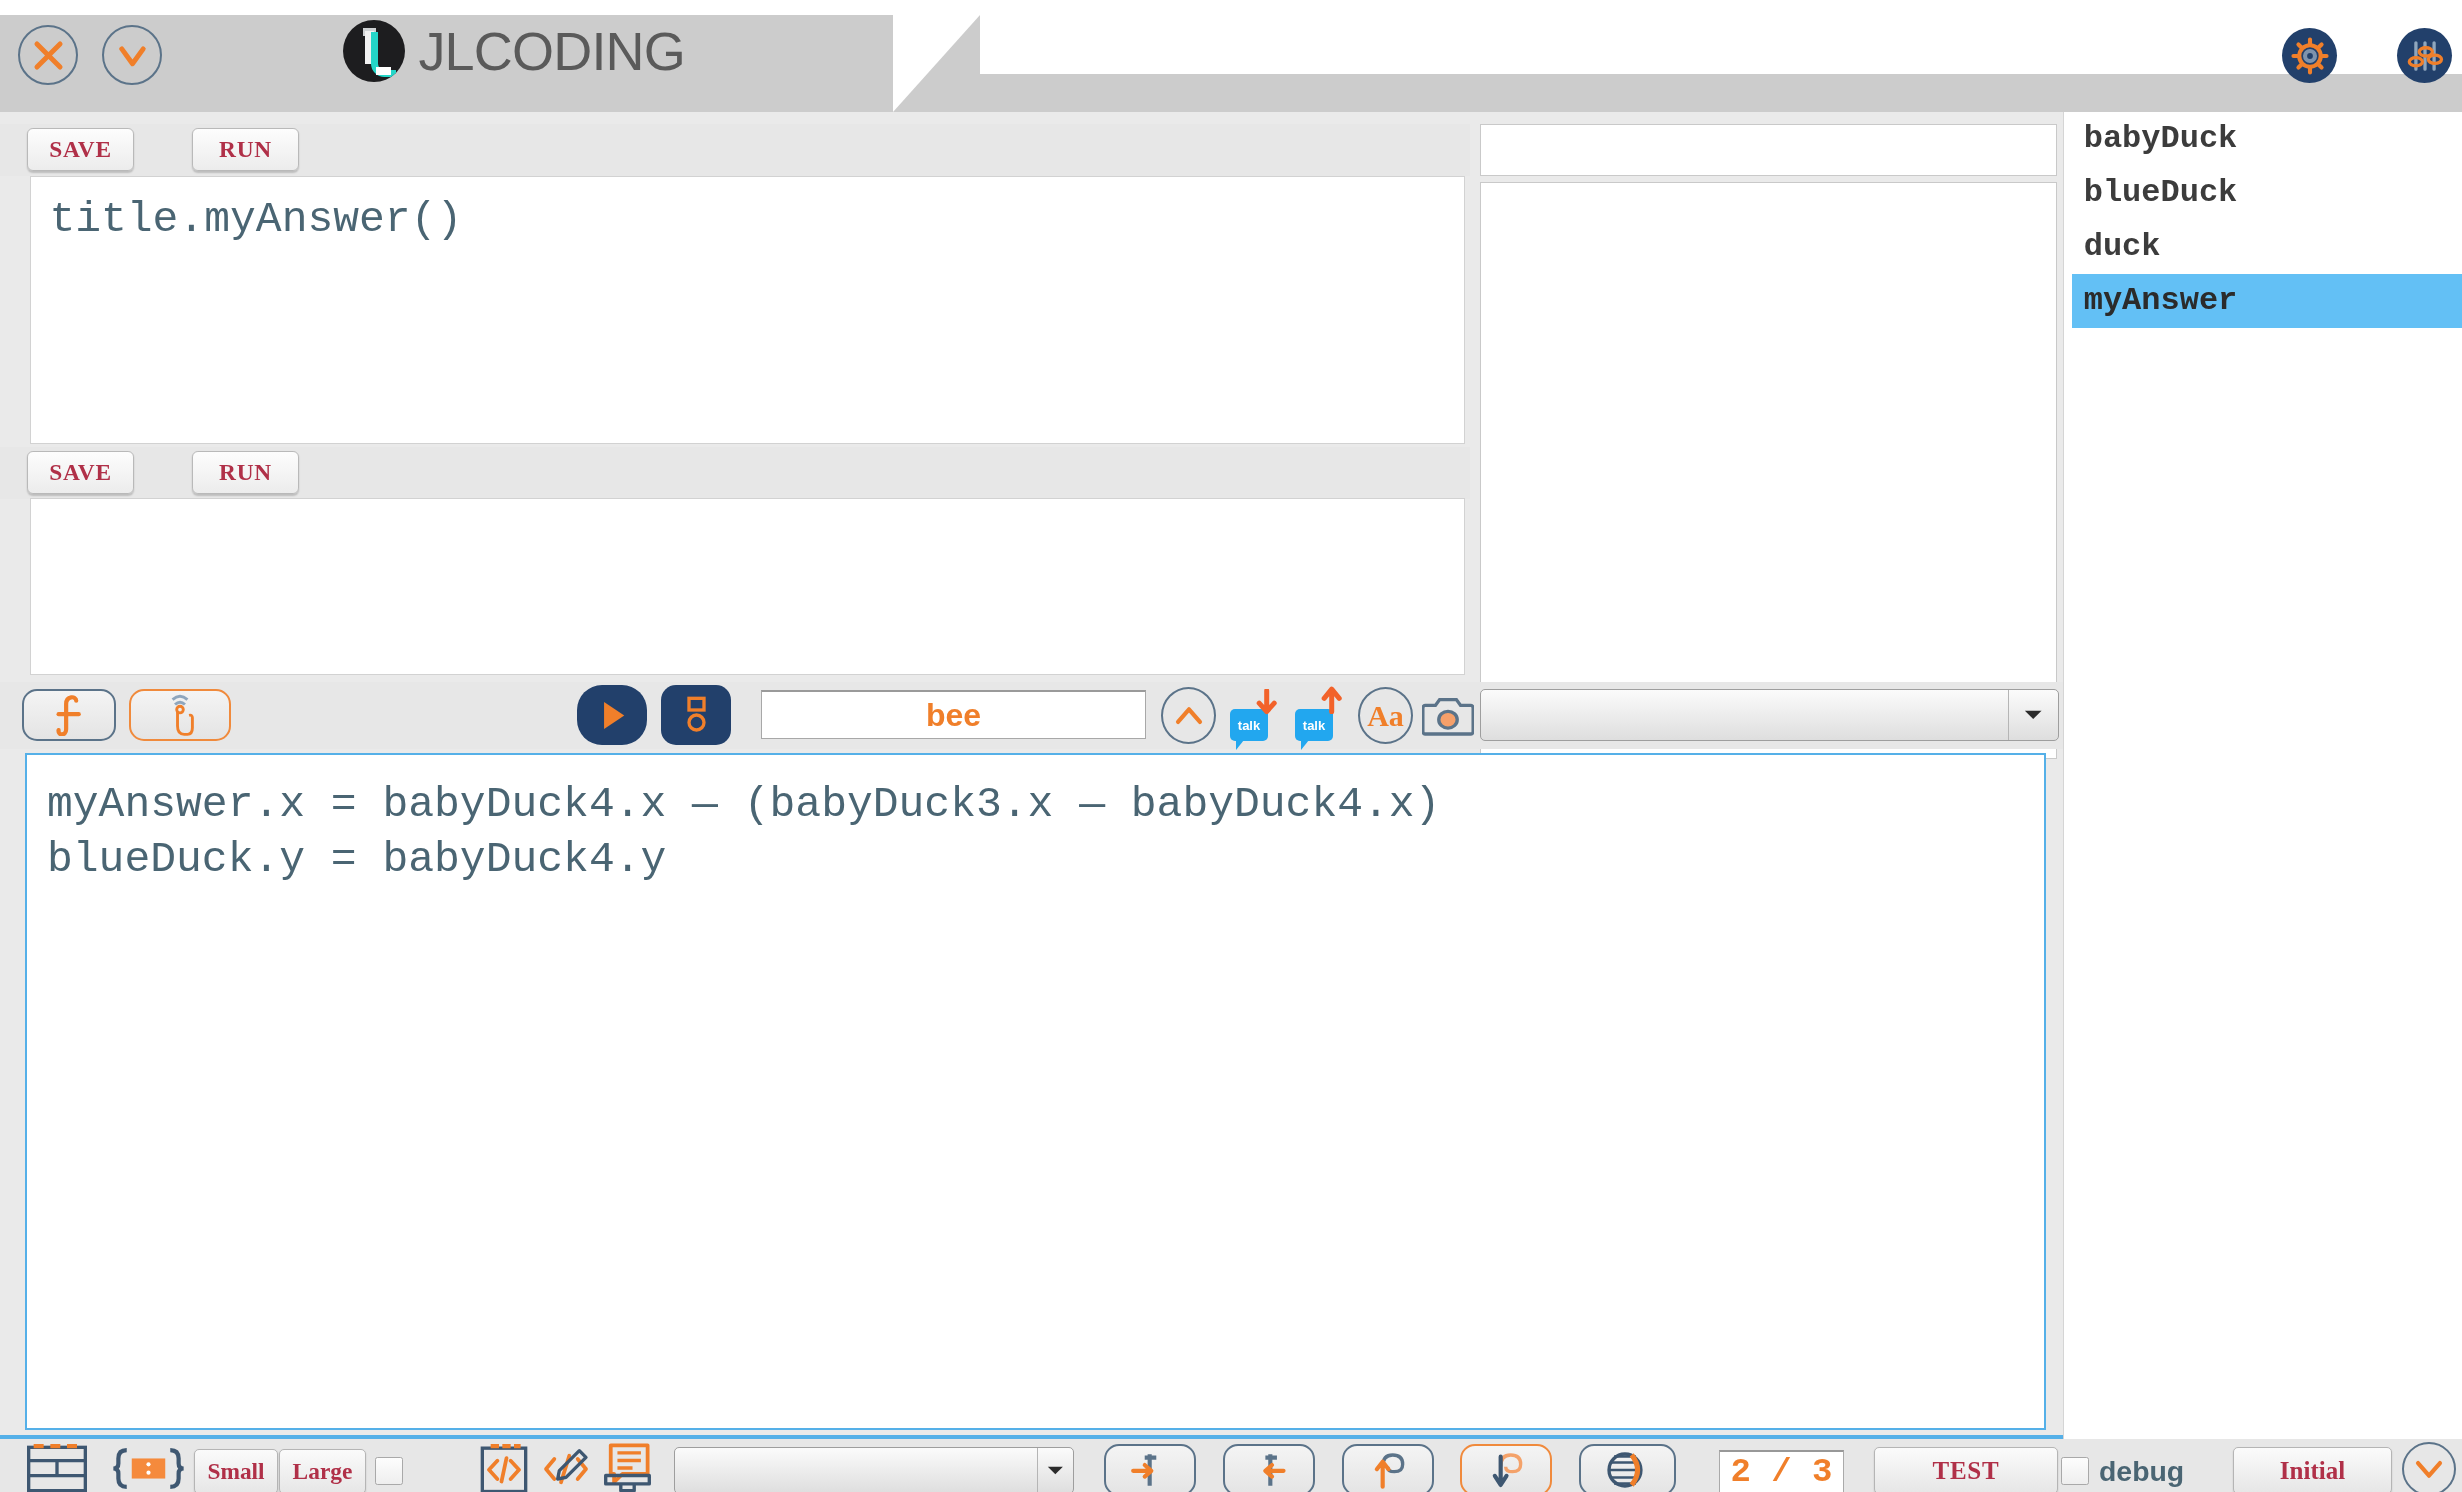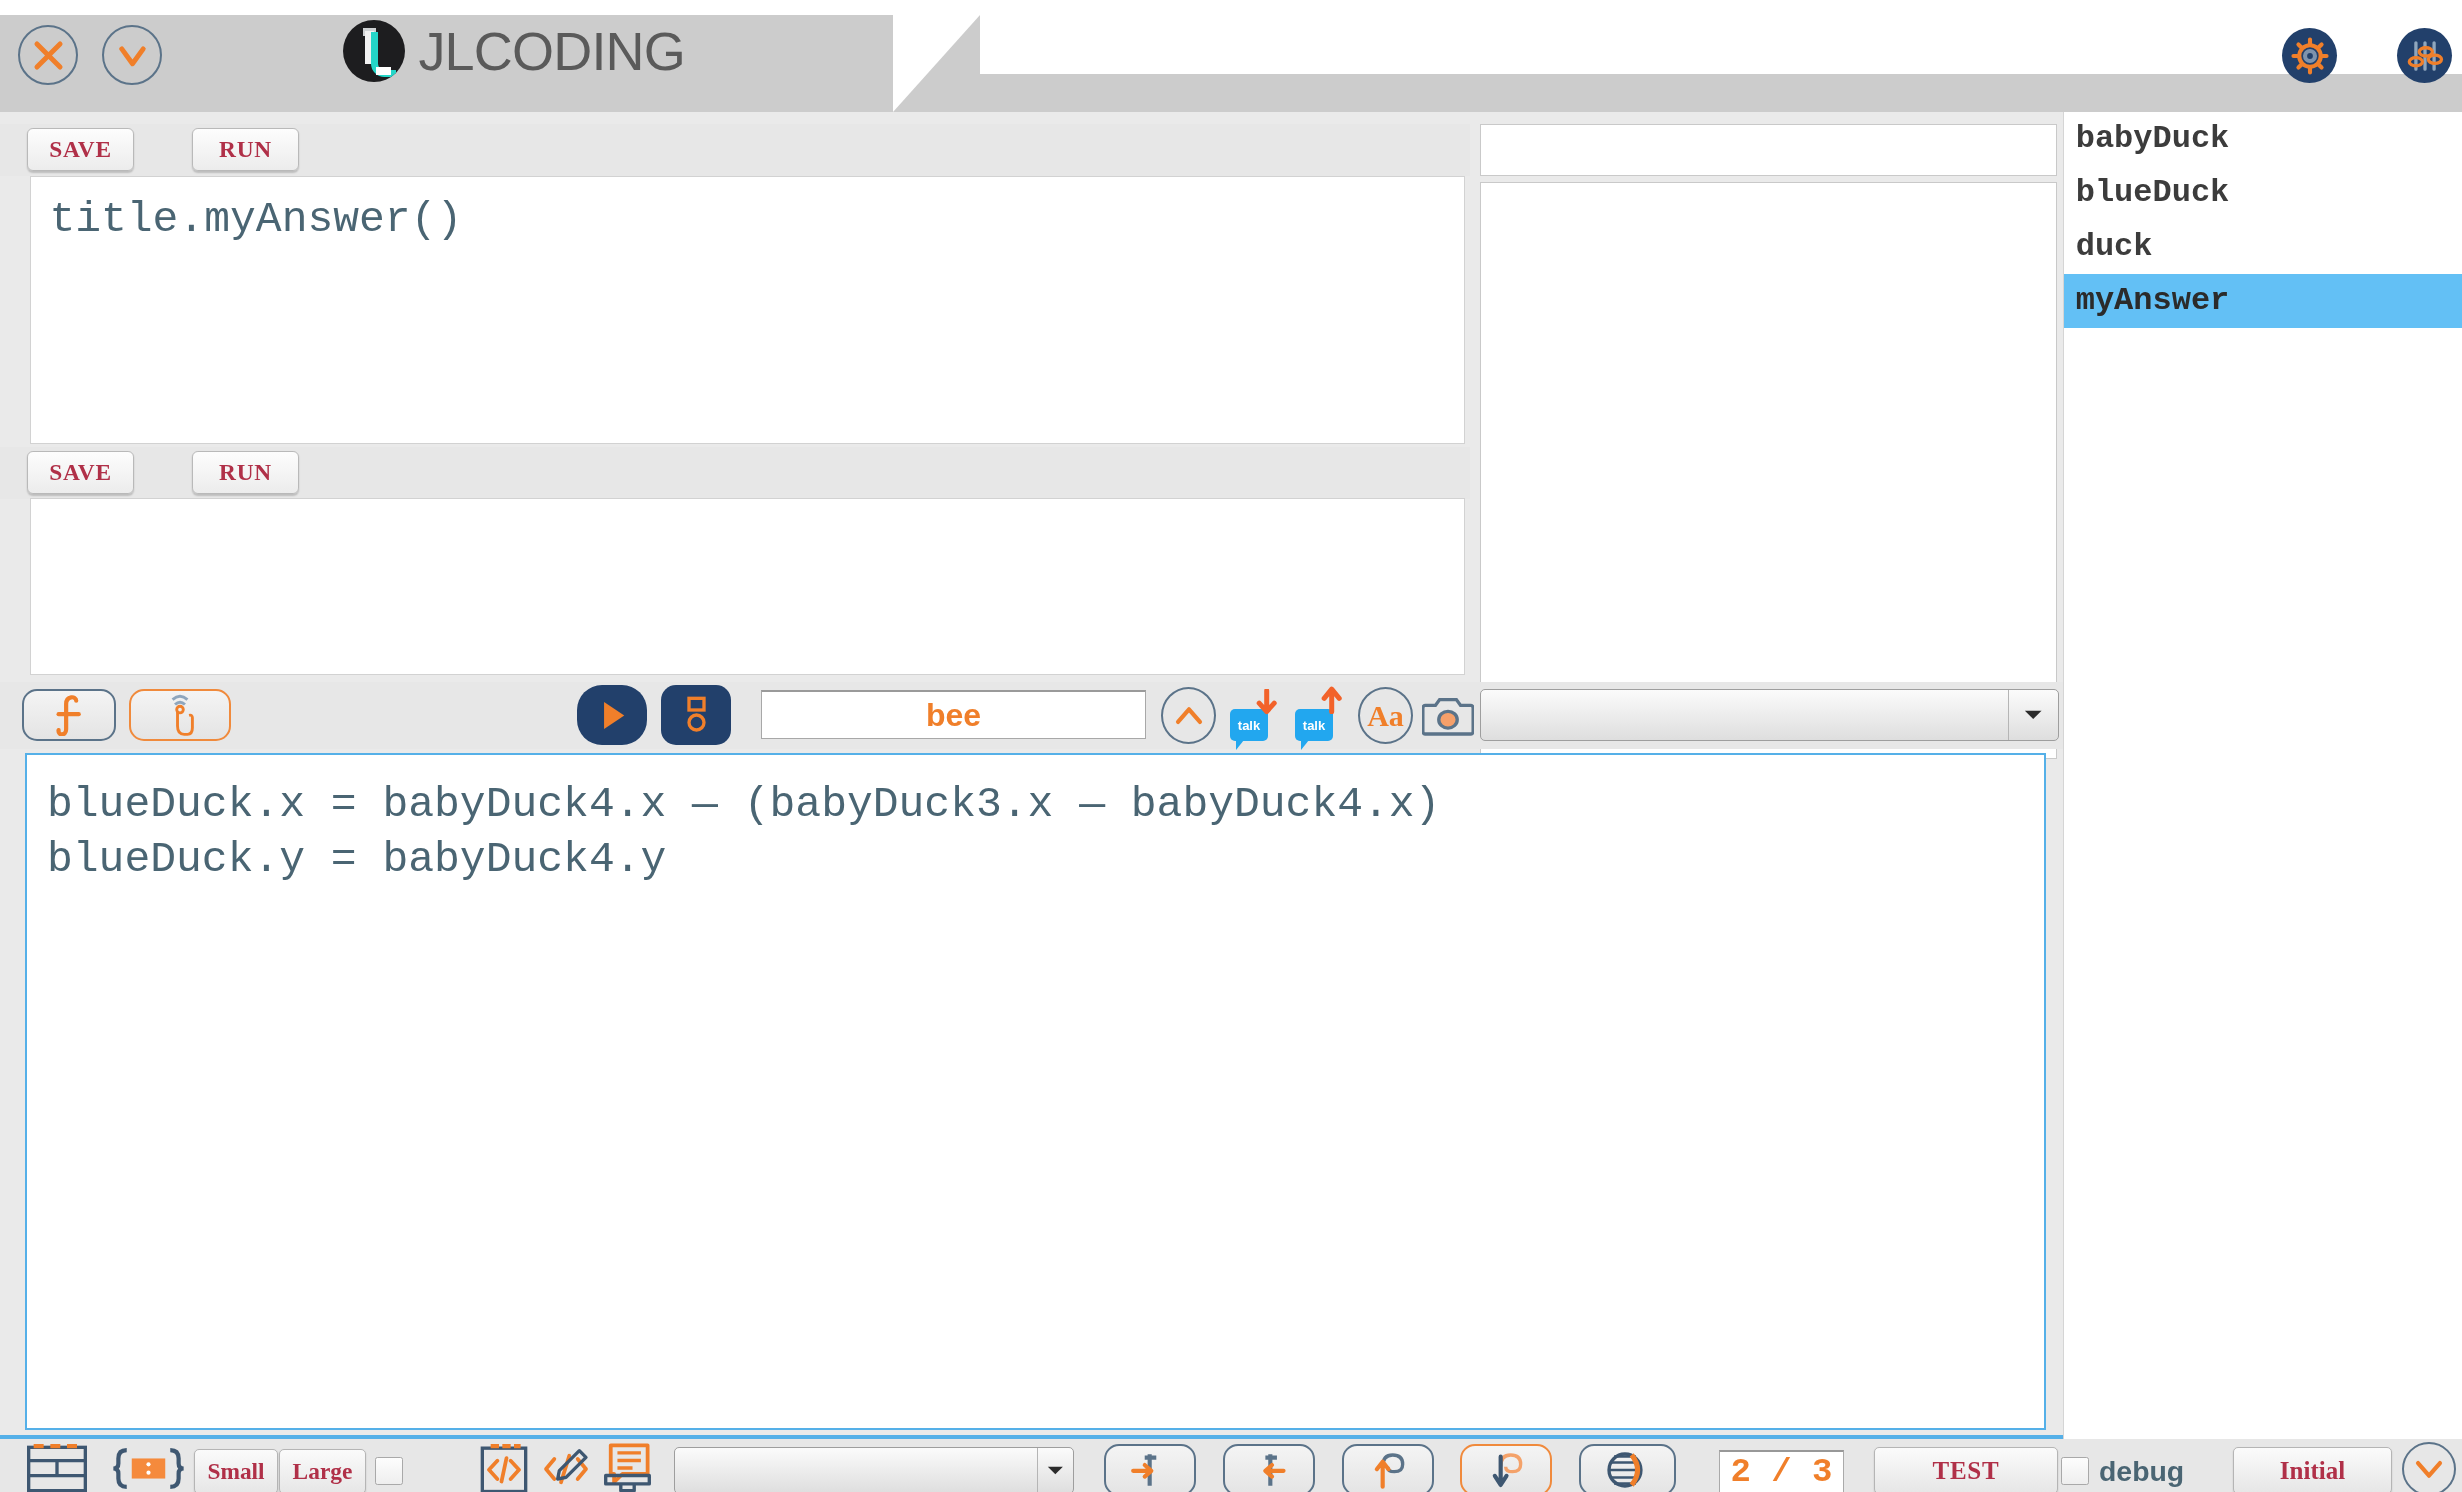--- a/index.html
+++ b/index.html
@@ -98,20 +98,21 @@
 
   
   .varlist{
     position:absolute;left:2063px;top:0px;width:400px;height:1381px;
     background:#ffffff;border-left:0.8px solid #d5d5d5;box-sizing:border-box;
   }
   .var-item{
     height:54px;line-height:54px;padding-left:11.7px;
     font-family:"Liberation Mono", monospace;font-weight:bold;font-size:32px;color:#3c3c3c;
     white-space:nowrap;
+    margin-left:8px;
   }
   .var-item.sel{background:#63c0f5;color:#2b2b2b;}
 
   
   .midbar{position:absolute;left:0;top:570px;width:2063px;height:67px;background:#e7e7e7;}
   .rb{
     position:absolute;box-sizing:border-box;border:2.5px solid #5b7389;border-radius:15px;
     background:linear-gradient(#f4f4f4,#e4e4e4);
     display:flex;align-items:center;justify-content:center;
   }
@@ -338,21 +339,21 @@
         <span style="position:absolute;left:13.4px;top:11.7px;font-size:25px;color:#333;"></span>
         <span class="arrow">
           <svg width="18.4" height="11.7" viewBox="0 0 22 14">
               <path d="M1 2 L11 12 L21 2 Z" fill="#2b2b2b"></path>
             </svg>
         </span>
       </div>
     </div>
 
     <div class="bigcode">
-      <div class="code-line">blueDuck.x = babyDuck4.x — (babyDuck3.x — babyDuck4.x)</div>
+      <div class="code-line">myAnswer.x = babyDuck4.x — (babyDuck3.x — babyDuck4.x)</div>
       <div class="code-line">blueDuck.y = babyDuck4.y</div>
     </div>
 
     <div class="bb-topline"></div>
     <div class="bottombar"></div>
 
     <div style="position:absolute;left:25px;top:1332px;">
       <svg width="64" height="50" viewBox="0 0 76 60">
         <rect x="4" y="4" width="68" height="52" fill="none" stroke="#3e5771" stroke-width="4"></rect>
         <path d="M4 20 h68 M4 38 h68 M38 20 v18" stroke="#3e5771" stroke-width="4"></path>

